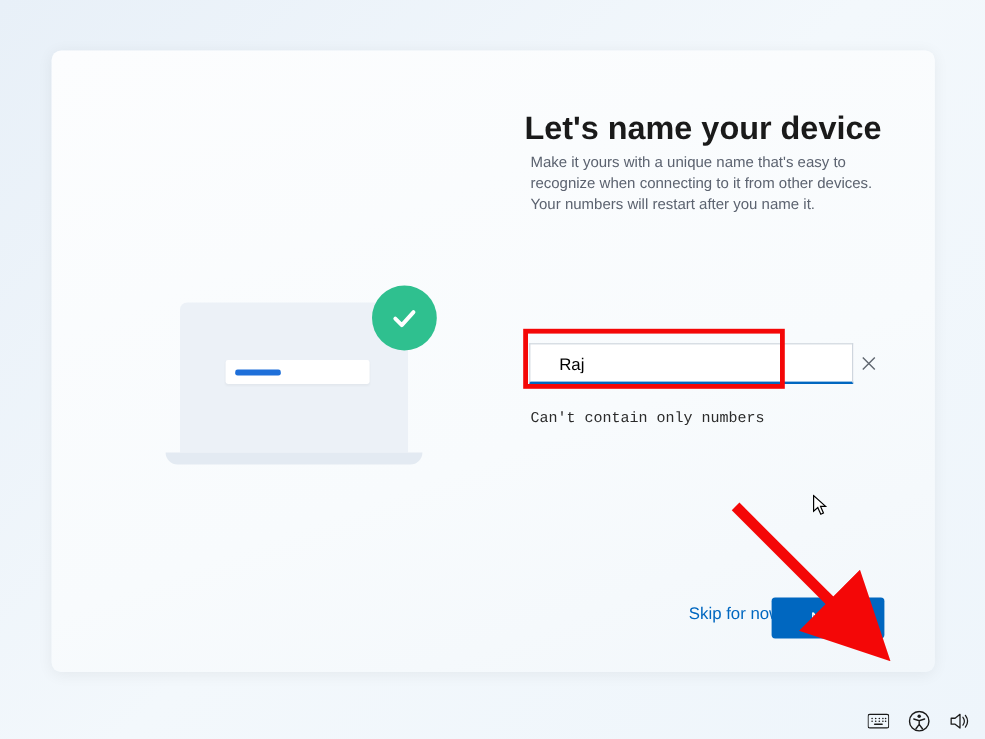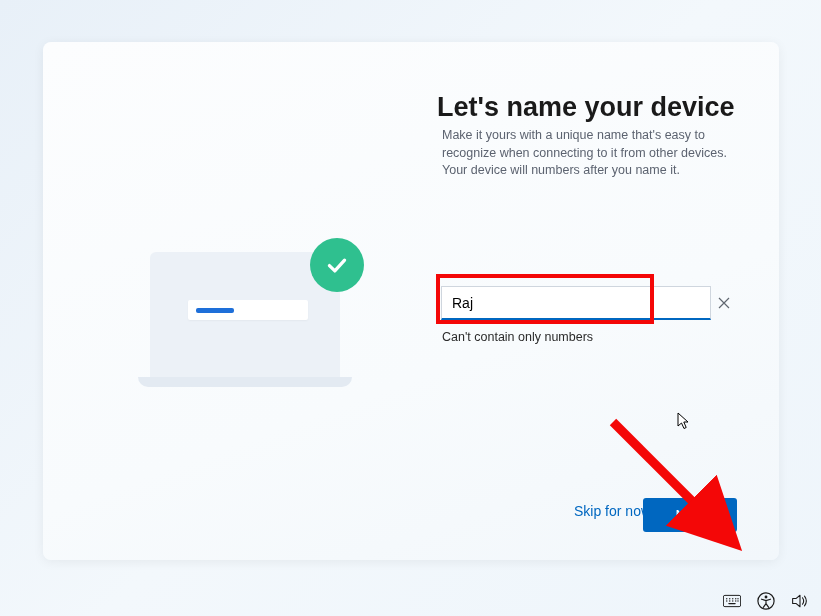--- a/index.html
+++ b/index.html
@@ -84,41 +84,42 @@
     left: 398px; top: 244px;
     width: 300px; height: 34px;
   }
   .device-input {
     position: absolute;
     left: 0; top: 0;
     width: 270px; height: 34px;
     border: 1px solid #cfd6de;
     border-bottom: 2px solid #0067c0;
     background: #fff;
-    padding: 0 10px;
+    padding: 0 24px;
     font-size: 14px;
     font-family: inherit;
     outline: none;
   }
   .clear-btn {
     position: absolute;
     right: 8px; top: 8px;
     width: 18px; height: 18px;
     color: #606770;
     cursor: pointer;
     display: flex; align-items: center; justify-content: center;
     font-size: 14px;
   }
   .rules {
     position: absolute;
-    left: 399px; top: 286px;
+    left: 399px; top: 298px;
     font-size: 12.5px;
     line-height: 1.5;
     color: #2b2b2b;
     width: 320px;
+    font-family: Liberation Mono, monospace;
   }
 
   
   .skip-link {
     position: absolute;
     left: 521px; bottom: 33px;
     color: #0067c0;
     font-size: 14px;
     cursor: pointer;
     padding: 8px 10px;
@@ -170,21 +171,21 @@
     color: #1a1a1a;
     display: flex; align-items: center; justify-content: center;
     cursor: pointer;
   }
 </style>
 </head>
 <body>
 
 <div class="card">
   <div class="heading">Let's name your device</div>
-  <div class="subtext">Make it yours with a unique name that's easy to recognize when connecting to it from other devices. Your device will numbers after you name it.</div>
+  <div class="subtext">Make it yours with a unique name that's easy to recognize when connecting to it from other devices. Your numbers will restart after you name it.</div>
 
   <div class="illustration">
     <div class="laptop-screen">
       <div class="laptop-field">
         <div class="laptop-bar"></div>
       </div>
     </div>
     <div class="laptop-base"></div>
     <div class="check-badge">
       <svg viewBox="0 0 24 24">

